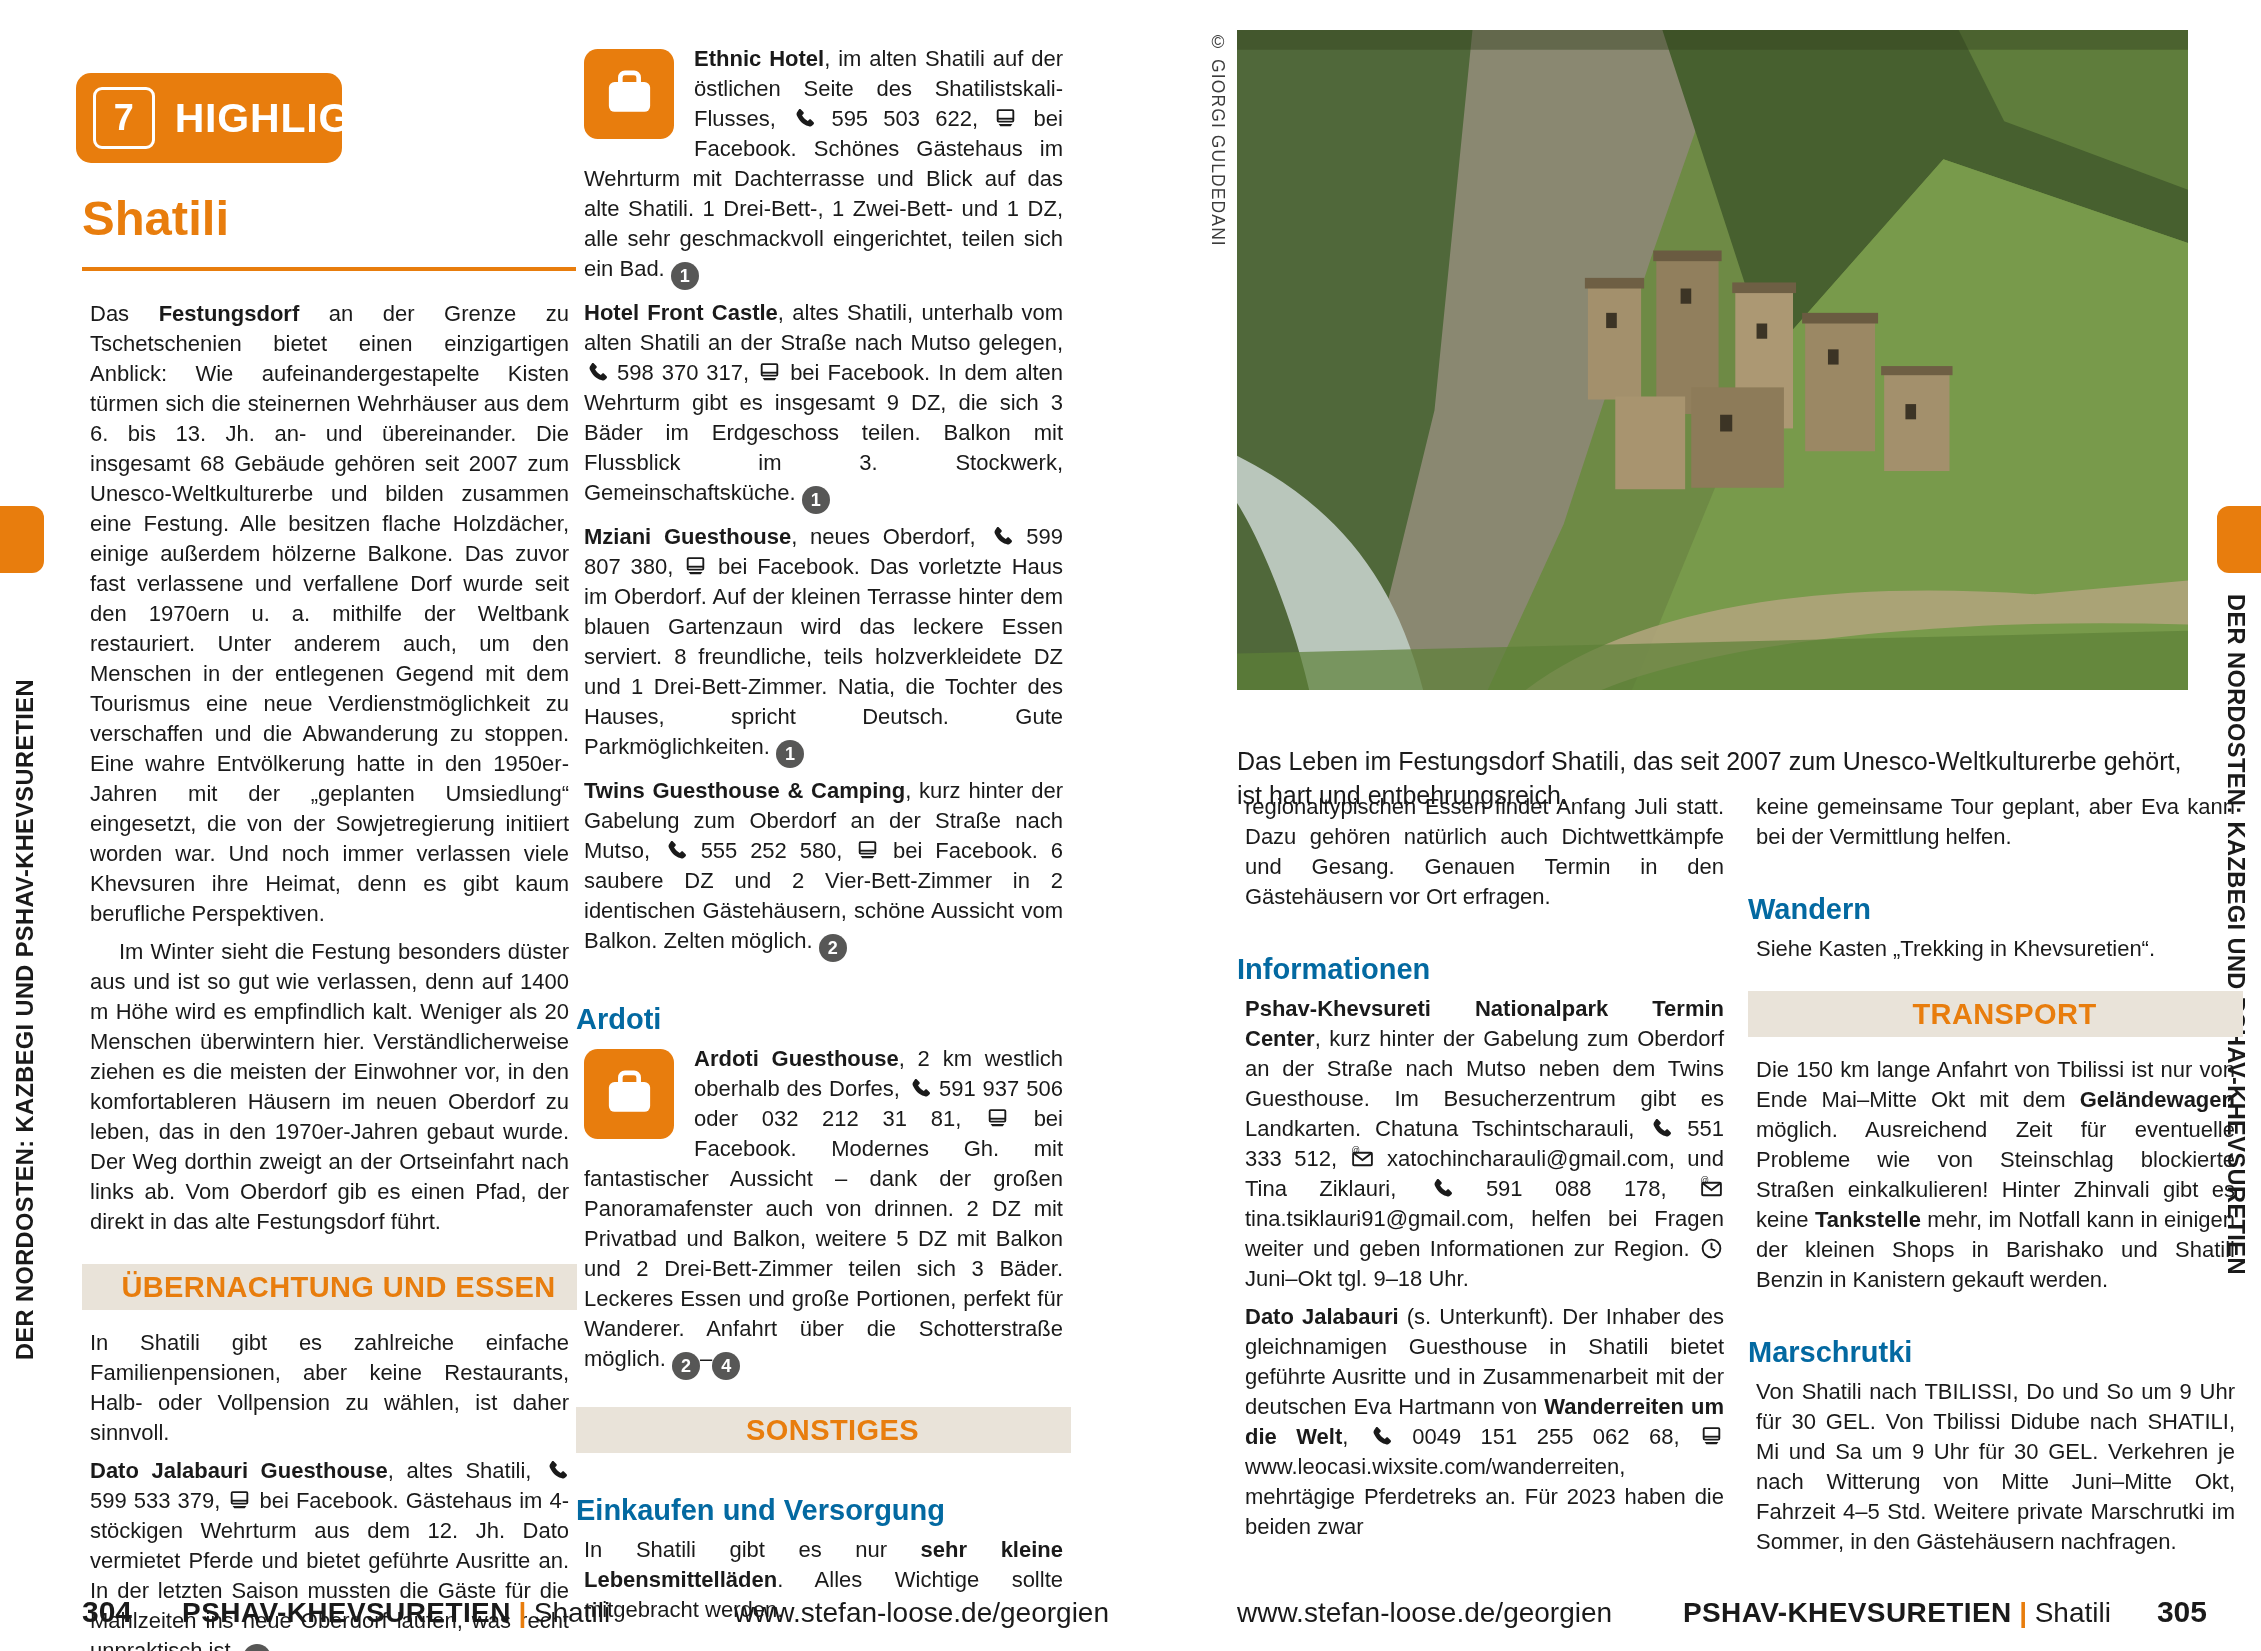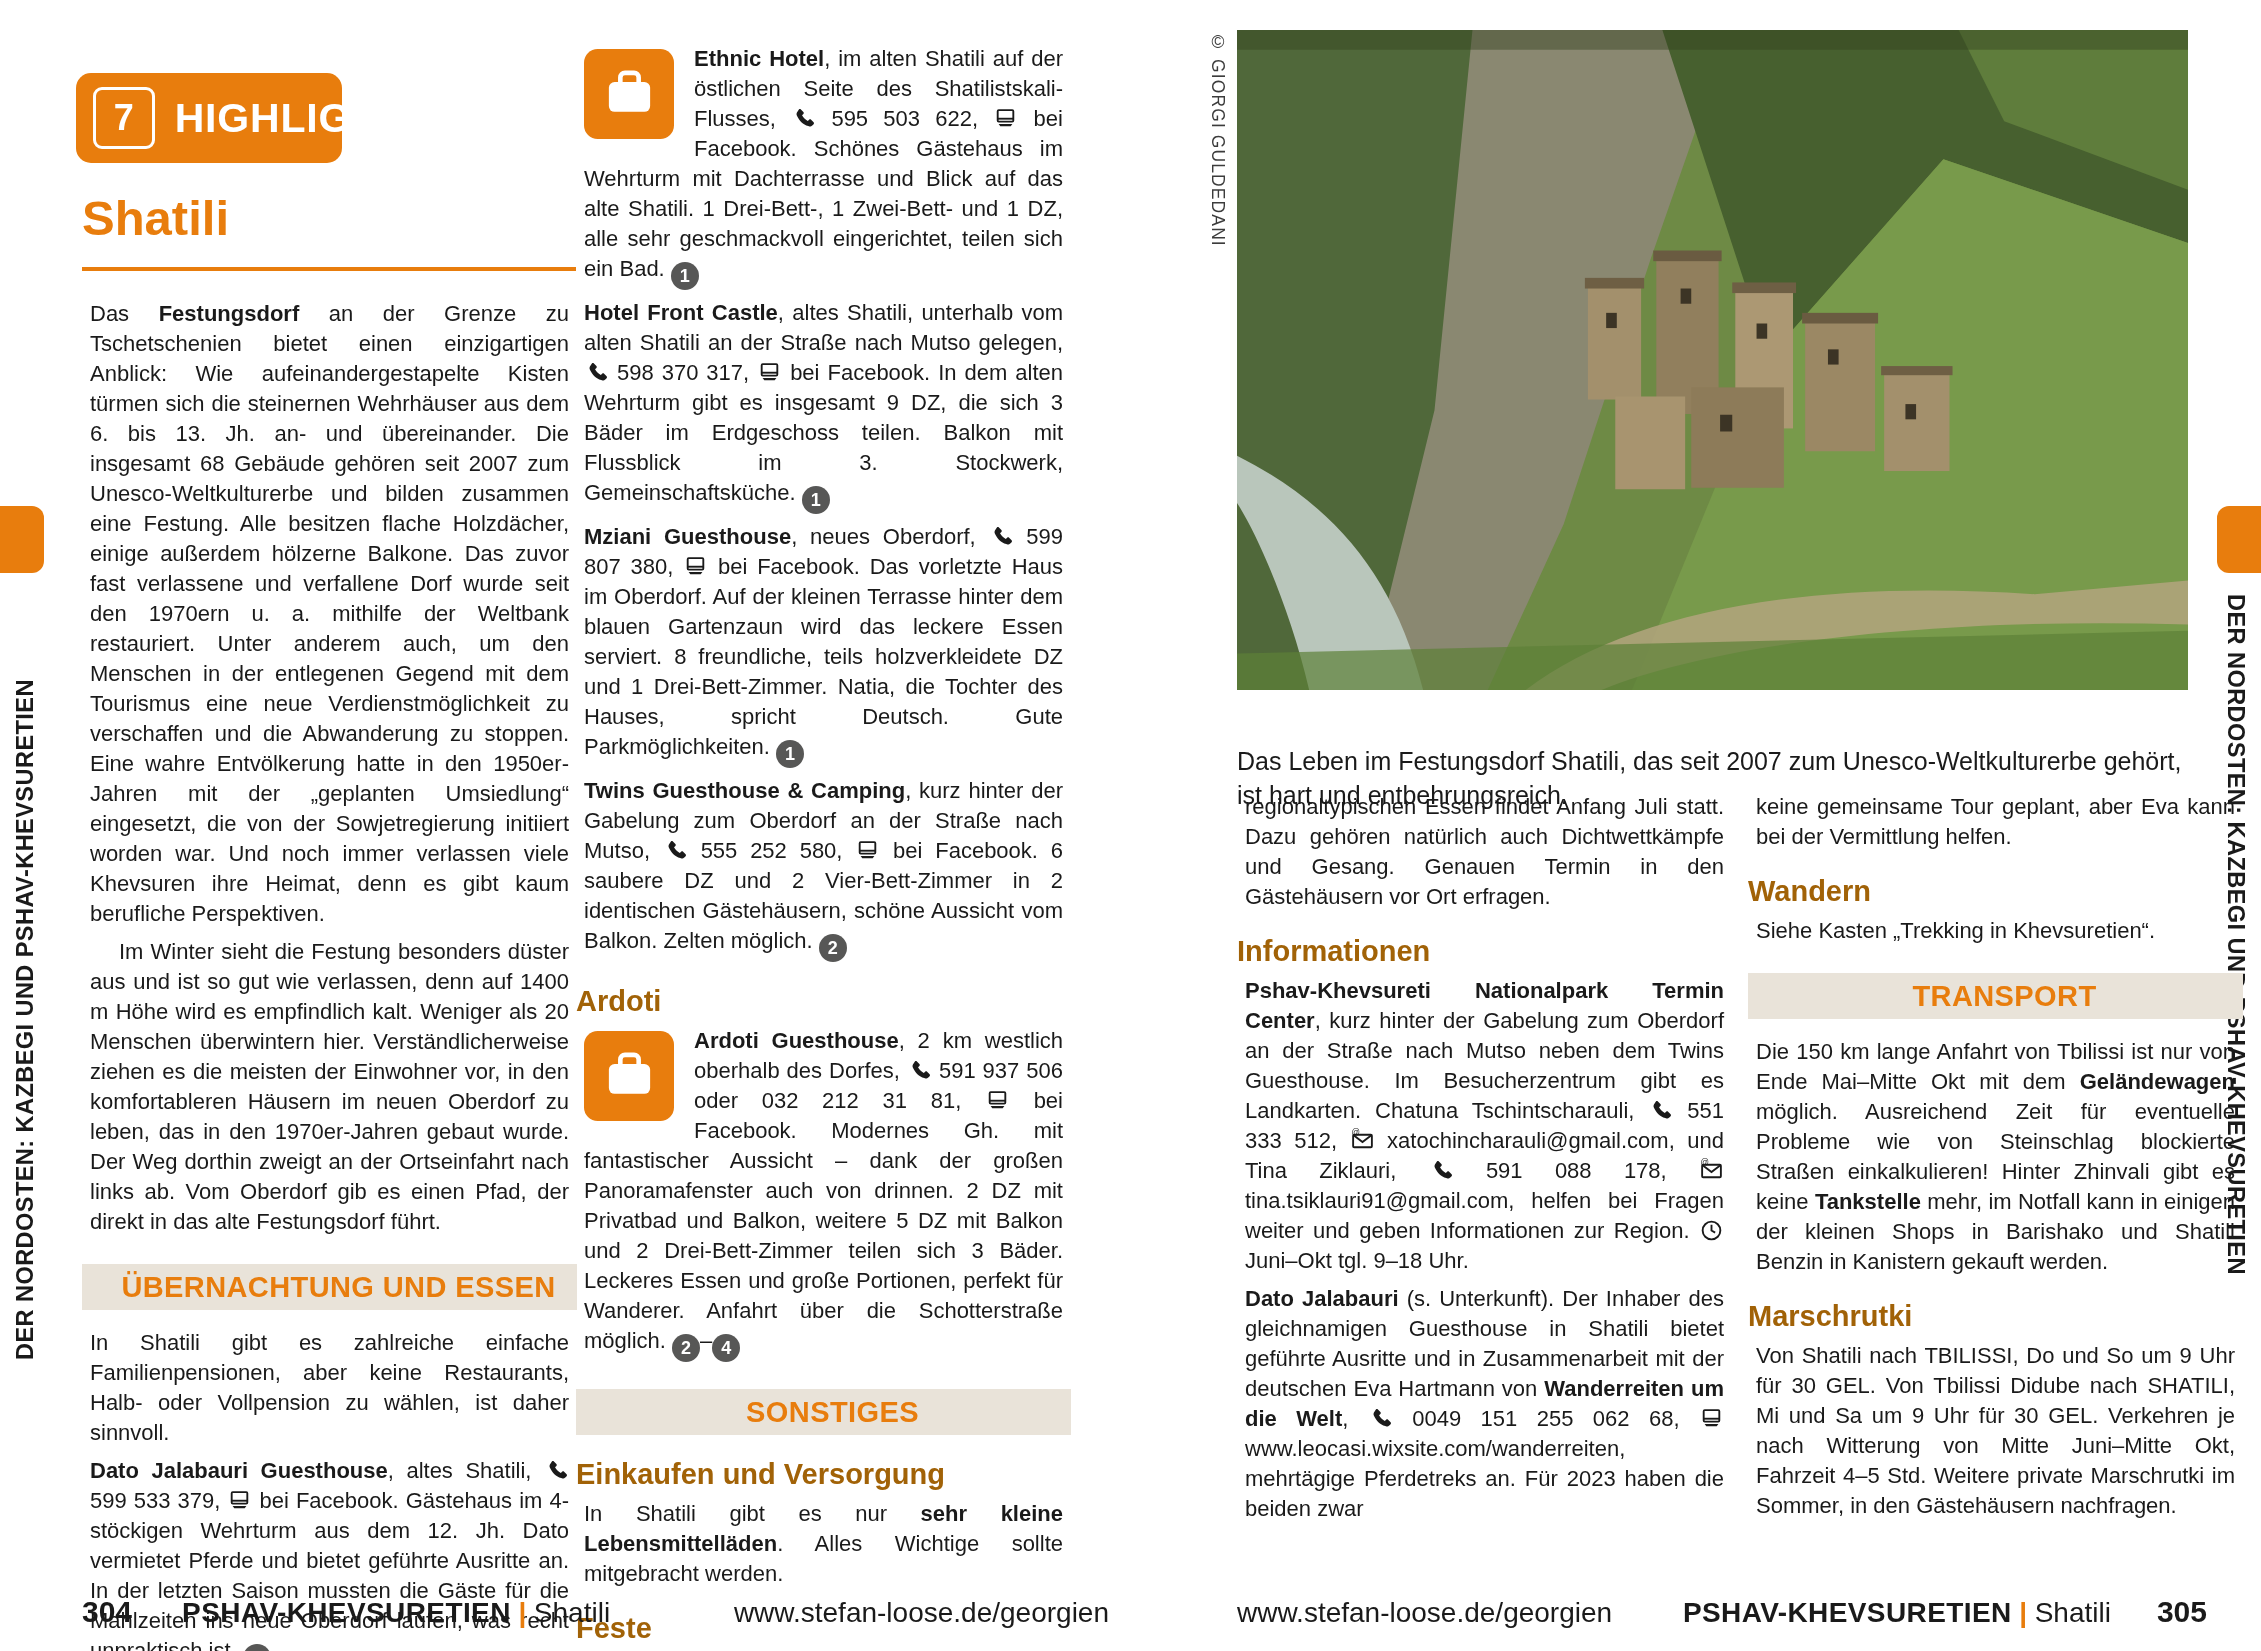--- a/index.html
+++ b/index.html
@@ -35,21 +35,21 @@
   .page-title { position:absolute; left:82px; top:190px; font-size:49px; font-weight:bold; color:#e87d0d; margin:0; }
   .title-rule { position:absolute; left:82px; top:267px; width:494px; height:3.8px; background:#e87d0d; }
   
   .col { position:absolute; width:495px; font-size:22px; line-height:30px; text-align:justify; }
   #lcol1 { left:82px;  top:299px; }
   #lcol2 { left:576px;  top:44px;  }
   #rcol1 { left:1237px; top:792px; }
   #rcol2 { left:1748px; top:792px; }
   .para { margin:8px; }
   .para.indent { text-indent:29px; }
-  .subhead { color:#a16207; font-size:29px; line-height:33px; font-weight:bold; margin:23px 0 6px 0; text-align:left; }
+  .subhead { color:#0369a1; font-size:29px; line-height:33px; font-weight:bold; margin:41px 0 6px 0; text-align:left; }
   .section-bar {
     background:#e9e3d9; color:#e87d0d; font-weight:bold; font-size:29px;
     height:46px; line-height:46px; padding-left:18px; margin:27px 0 18px 0;
     letter-spacing:0.4px; text-align:center;
   }
   .col > :first-child { margin-top:0; }
   
   b { font-weight:bold; }
   .badge {
     display:inline-block; width:28px; height:28px; border-radius:50%;

